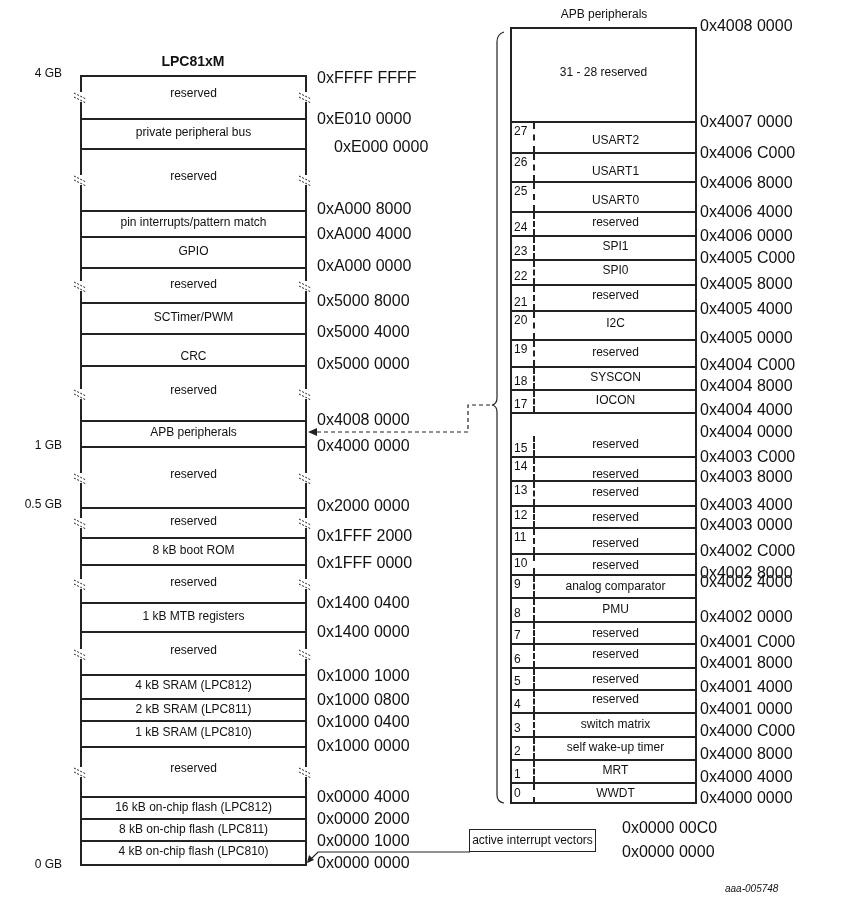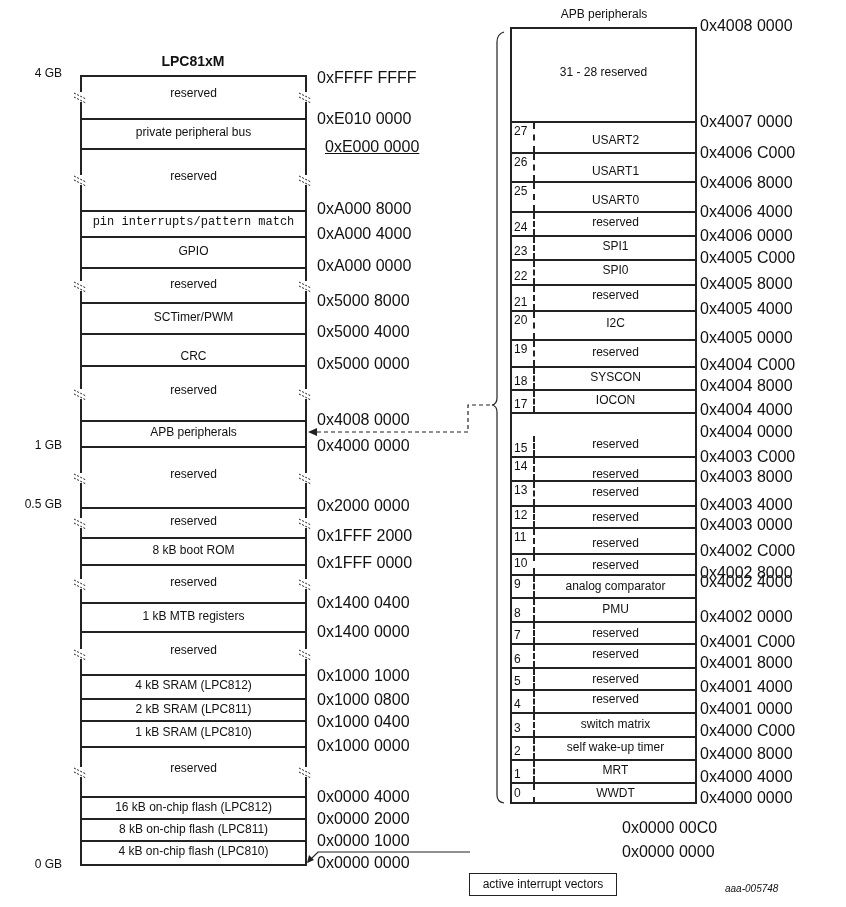--- a/index.html
+++ b/index.html
@@ -39,21 +39,21 @@
     <div class="seg" style="top: -2px; height: 45px;">
       <span style="margin-top: 11px;">reserved</span>
     </div>
     <div class="seg" style="top: 43px; height: 30px;">
       <span style="margin-top: 5px;">private peripheral bus</span>
     </div>
     <div class="seg" style="top: 73px; height: 62px;">
       <span style="margin-top: 19px;">reserved</span>
     </div>
     <div class="seg" style="top: 135px; height: 26px;">
-      <span style="margin-top: 3px; font-family: Liberation Mono, monospace;">pin interrupts/pattern match</span>
+      <span style="margin-top: 3px;">pin interrupts/pattern match</span>
     </div>
     <div class="seg" style="top: 161px; height: 31px;">
       <span style="margin-top: 6px;">GPIO</span>
     </div>
     <div class="seg" style="top: 192px; height: 35px;">
       <span style="margin-top: 8px;">reserved</span>
     </div>
     <div class="seg" style="top: 227px; height: 31px;">
       <span style="margin-top: 6px;">SCTimer/PWM</span>
     </div>
@@ -195,21 +195,21 @@
     </svg>
     <svg width="16" height="14" class="abs" style="left: 298px; top: 765px;">
       <rect x="5" y="2" width="6" height="10" fill="#fff"></rect>
       <line x1="1" y1="3" x2="13" y2="9" stroke="#222" stroke-width="1" stroke-dasharray="2,1.5"></line>
       <line x1="1" y1="7" x2="13" y2="13" stroke="#222" stroke-width="1" stroke-dasharray="2,1.5"></line>
     </svg>
   </div>
 <div id="left-addrs">
     <div class="abs addr" style="left: 317px; top: 69px;">0xFFFF FFFF</div>
     <div class="abs addr" style="left: 317px; top: 110px;">0xE010 0000</div>
-    <div class="abs addr" style="left: 325px; top: 138px; text-decoration: underline;">0xE000 0000</div>
+    <div class="abs addr" style="left: 334px; top: 138px;">0xE000 0000</div>
     <div class="abs addr" style="left: 317px; top: 200px;">0xA000 8000</div>
     <div class="abs addr" style="left: 317px; top: 225px;">0xA000 4000</div>
     <div class="abs addr" style="left: 317px; top: 257px;">0xA000 0000</div>
     <div class="abs addr" style="left: 317px; top: 292px;">0x5000 8000</div>
     <div class="abs addr" style="left: 317px; top: 323px;">0x5000 4000</div>
     <div class="abs addr" style="left: 317px; top: 355px;">0x5000 0000</div>
     <div class="abs addr" style="left: 317px; top: 411px;">0x4008 0000</div>
     <div class="abs addr" style="left: 317px; top: 437px;">0x4000 0000</div>
     <div class="abs addr" style="left: 317px; top: 497px;">0x2000 0000</div>
     <div class="abs addr" style="left: 317px; top: 527px;">0x1FFF 2000</div>
@@ -403,19 +403,19 @@
   </div>
 
 <svg class="abs" style="left:0; top:0;" width="846" height="907">
   <path d="M504,32 Q497,34 497,42 L497,398 Q497,404 492,405 Q497,406 497,412 L497,795 Q497,802 504,803" fill="none" stroke="#222" stroke-width="1.2"></path>
   <path d="M490,405 L468,405 L468,432 L314,432" fill="none" stroke="#222" stroke-width="1.2" stroke-dasharray="4,3"></path>
   <path d="M308,432 L317,428 L317,436 Z" fill="#222"></path>
   <path d="M470,852 L318,852 L308,862" fill="none" stroke="#222" stroke-width="1.2"></path>
   <path d="M307,863 L309,855 L314,860 Z" fill="#222"></path>
 </svg>
 
-<div class="vecbox" style="left:469px; top:829px; width:148px; height:23px; line-height:20px;margin-top:44px;">
+<div class="vecbox" style="left:469px; top:829px; width:127px; height:23px; line-height:20px;">
   <span>active interrupt vectors</span>
 </div>
 <div class="abs addr" style="left:622px; top:819px;">0x0000 00C0</div>
 <div class="abs addr" style="left:622px; top:843px;">0x0000 0000</div>
 
 <div class="abs fig" style="left:725px; top:883px;">aaa-005748</div>
 
 </body></html>

